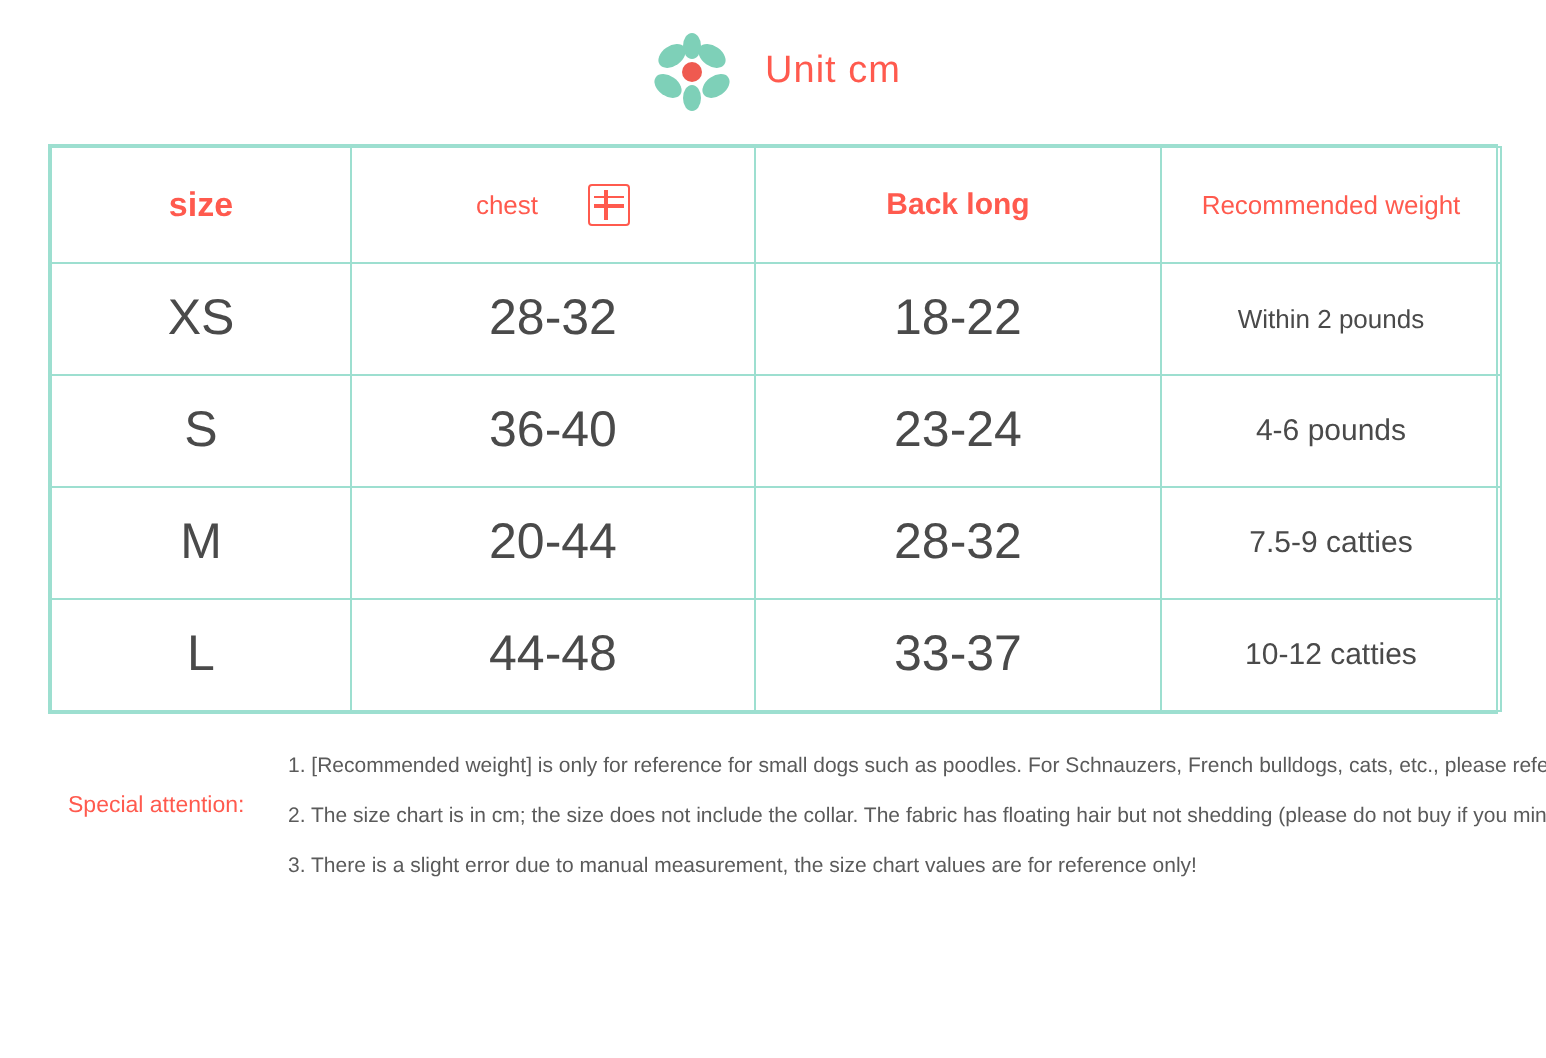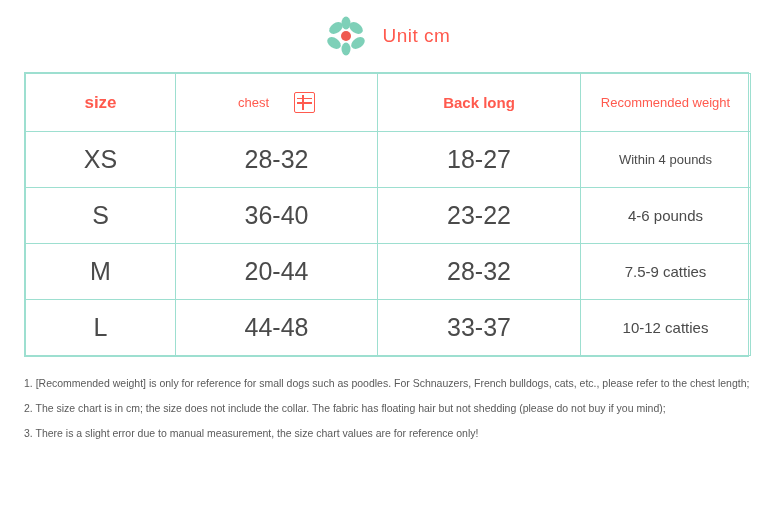--- a/index.html
+++ b/index.html
@@ -182,46 +182,47 @@
             </span>
           </th>
           <th class="th-backlong">Back long</th>
           <th class="th-weight">Recommended weight</th>
         </tr>
       </thead>
       <tbody>
         <tr>
           <td class="cell-size">XS</td>
           <td class="cell-num">28-32</td>
-          <td class="cell-num">18-27</td>
-          <td class="cell-weight">Within 4 pounds</td>
+          <td class="cell-num">18-22</td>
+          <td class="cell-weight">Within 2 pounds</td>
         </tr>
         <tr>
           <td class="cell-size">S</td>
           <td class="cell-num">36-40</td>
-          <td class="cell-num">23-22</td>
+          <td class="cell-num">23-24</td>
           <td class="cell-weight big">4-6 pounds</td>
         </tr>
         <tr>
           <td class="cell-size">M</td>
           <td class="cell-num">20-44</td>
           <td class="cell-num">28-32</td>
           <td class="cell-weight big">7.5-9 catties</td>
         </tr>
         <tr>
           <td class="cell-size">L</td>
           <td class="cell-num">44-48</td>
           <td class="cell-num">33-37</td>
           <td class="cell-weight big">10-12 catties</td>
         </tr>
       </tbody>
     </table>
   </div>
 
   <div class="note">
+    <div class="note-label">Special attention:</div>
     <div class="note-lines">
       <div>1. [Recommended weight] is only for reference for small dogs such as poodles. For Schnauzers, French bulldogs, cats, etc., please refer to the chest length;</div>
       <div>2. The size chart is in cm; the size does not include the collar. The fabric has floating hair but not shedding (please do not buy if you mind);</div>
       <div>3. There is a slight error due to manual measurement, the size chart values are for reference only!</div>
     </div>
   </div>
 
 </div>
 
 </body></html>

